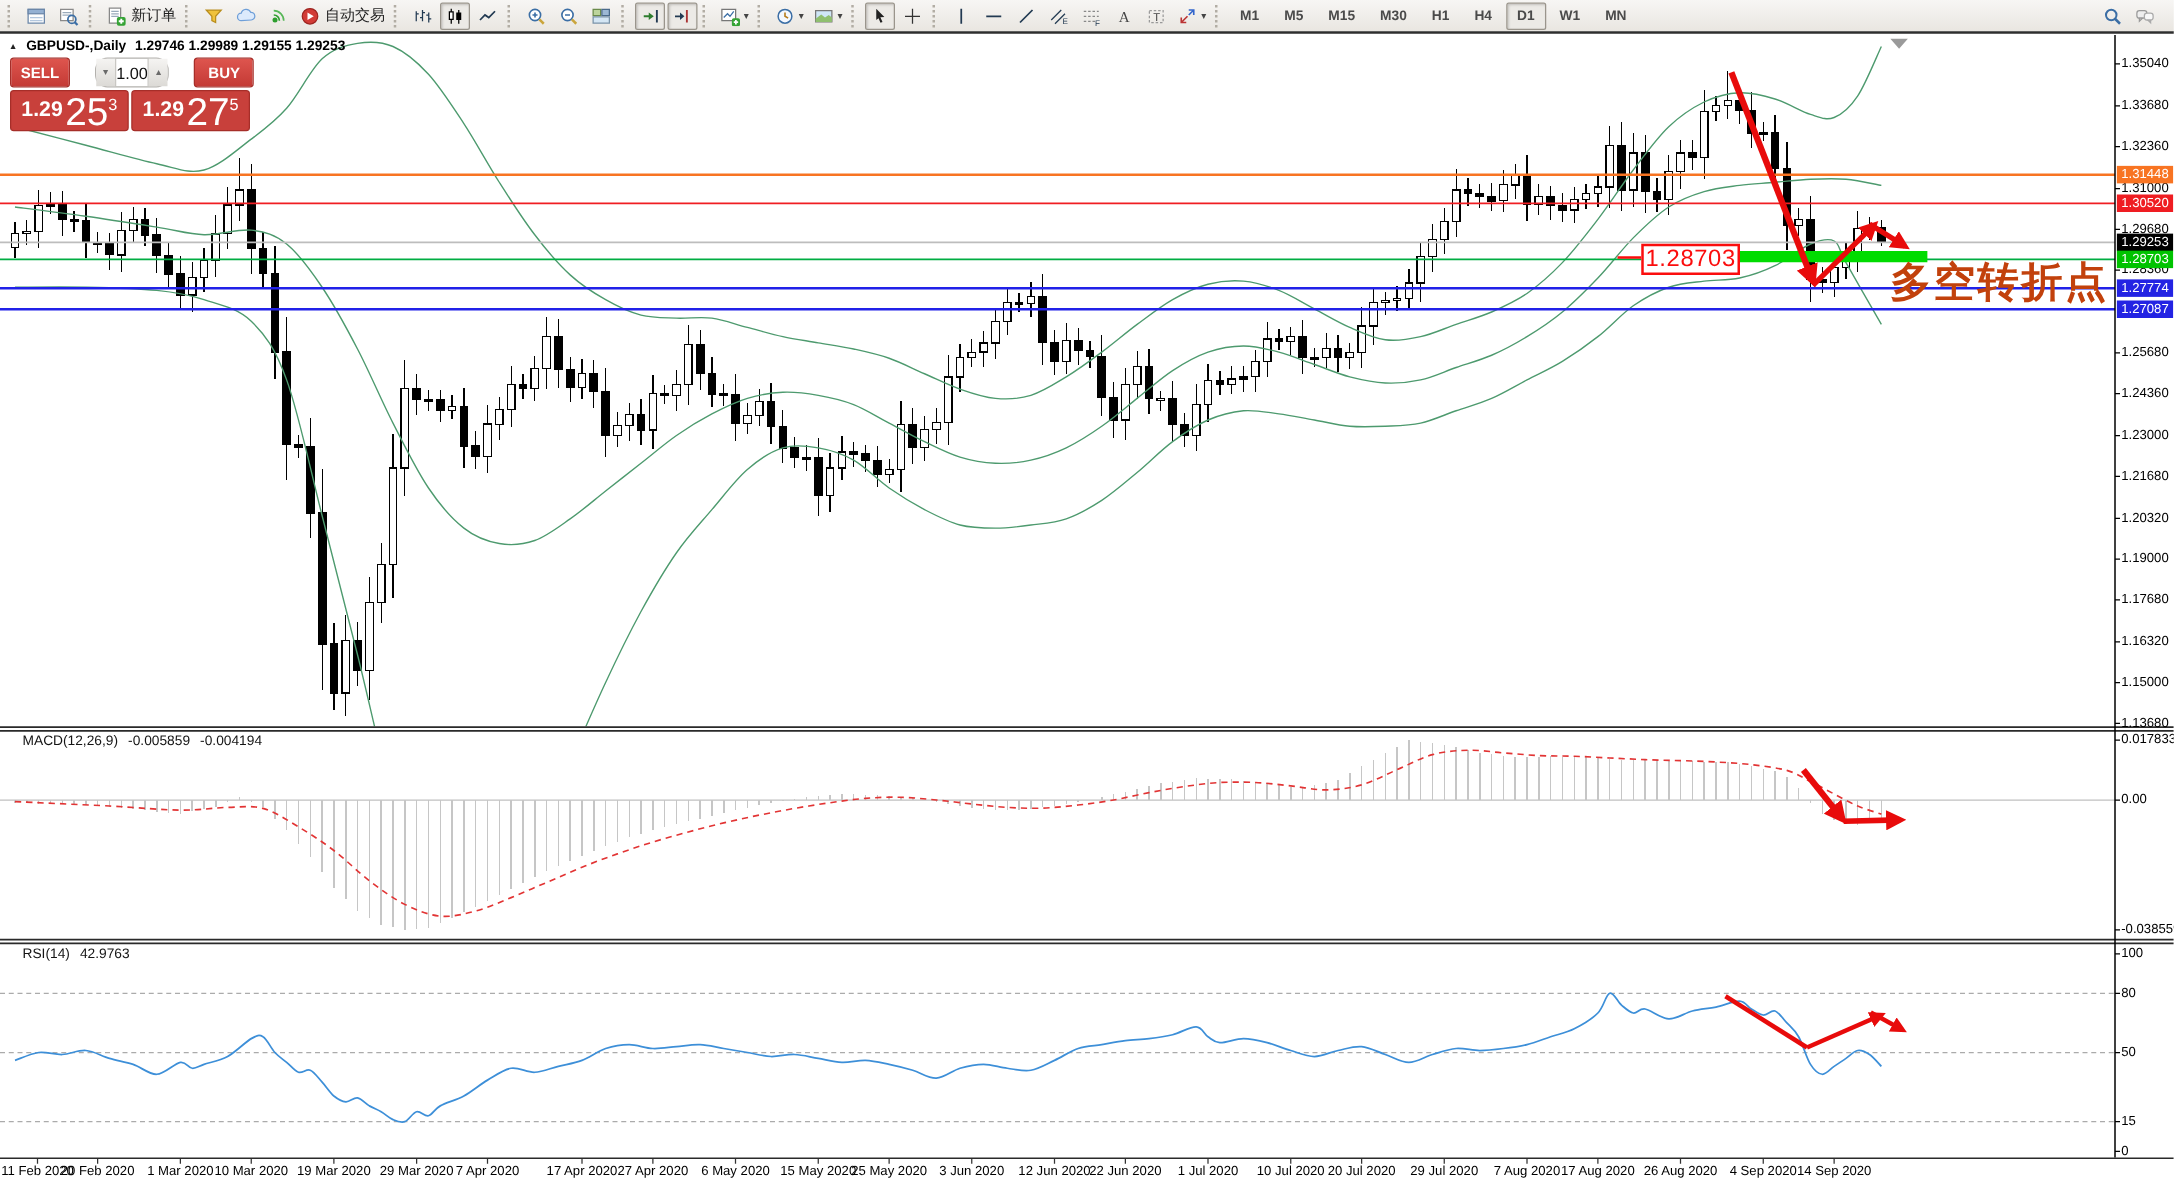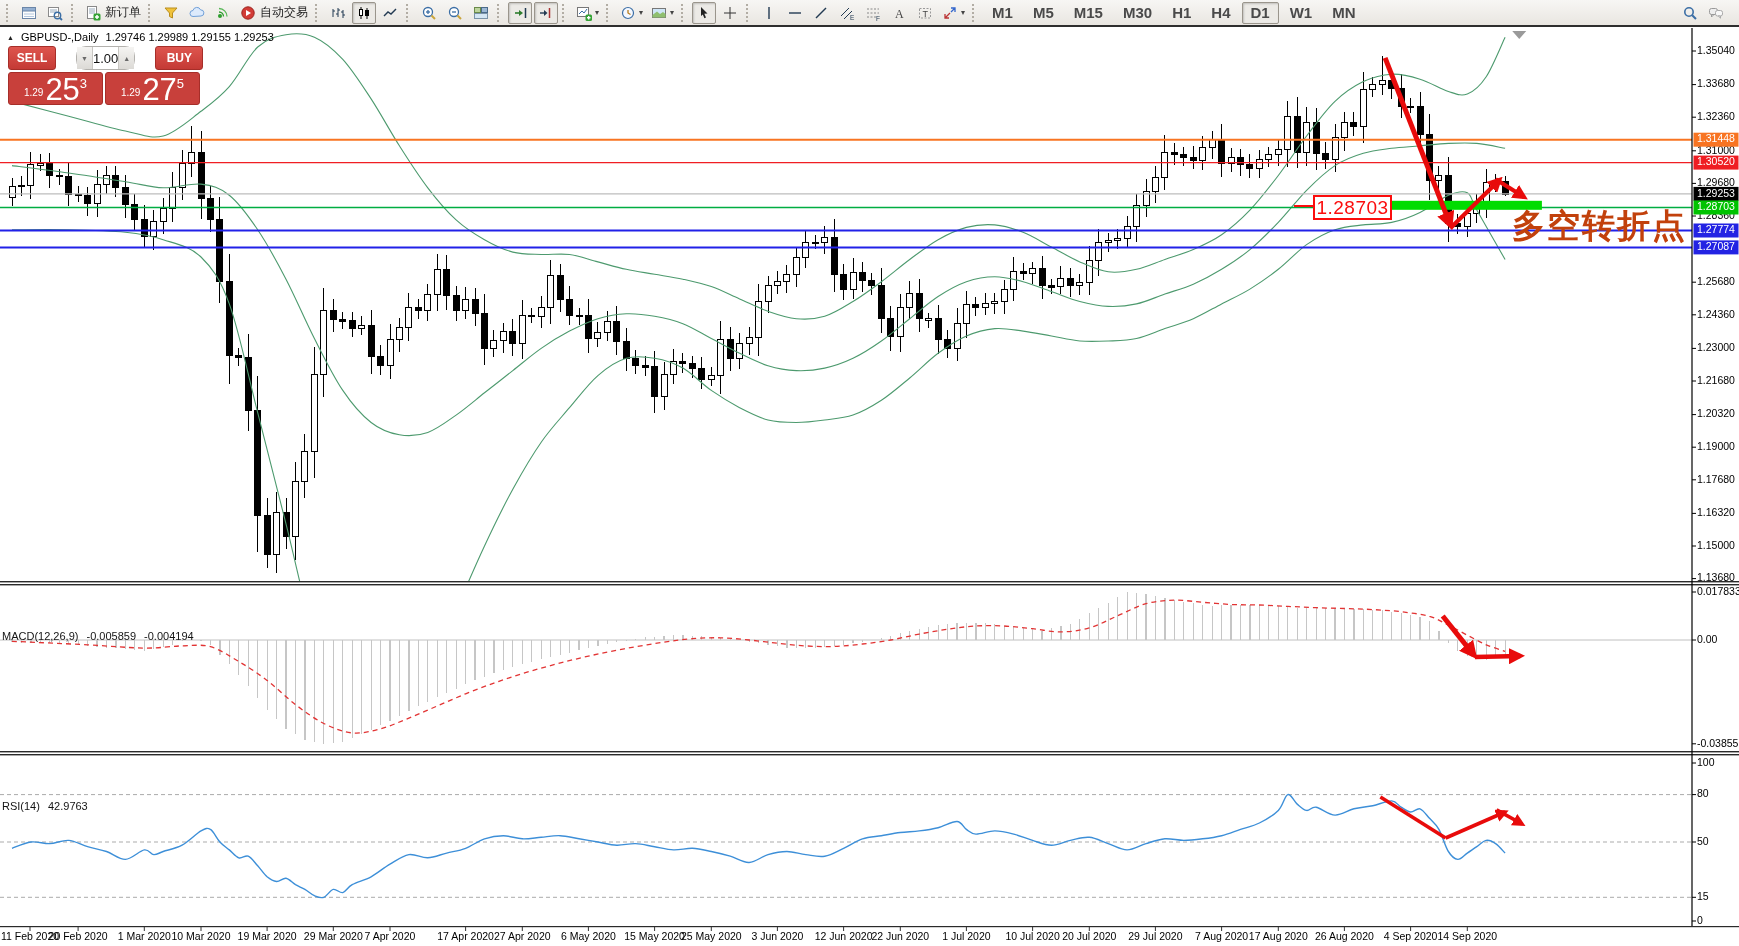--- a/index.html
+++ b/index.html
@@ -11,47 +11,47 @@
     background:linear-gradient(#f7f6f4,#e9e6e1);
     border-bottom:2px solid #2e2e2e; box-sizing:border-box;
     display:flex;align-items:center;padding-left:3px;}
   .tb-btn{height:22px;min-width:24px;display:flex;align-items:center;justify-content:center;
     border:1px solid transparent;border-radius:2px;margin:0 1px;padding:0 2px;cursor:pointer;box-sizing:border-box;}
   .tb-btn.pressed{background:#eceae6;border:1px solid #9a958c;box-shadow:inset 1px 1px 2px rgba(0,0,0,.18);}
   .tb-btn svg{display:block;}
   .tb-label{font-size:12px;color:#1d1d1d;margin-left:4px;white-space:nowrap;}
   .tb-caret{font-size:8px;color:#444;margin-left:3px;}
   .tb-handle{width:3px;height:18px;border-left:2px dotted #b2ada4;margin:0 5px 0 3px;}
-  .tb-tf{font-size:15px;font-weight:bold;color:#4a4a4a;padding:0 6px;}
+  .tb-tf{font-size:11px;font-weight:bold;color:#4a4a4a;padding:0 6px;}
   .tb-right{margin-left:auto;margin-right:10px;display:flex;align-items:center;}
 
   
-  .symline{position:absolute;left:7px;top:31px;z-index:5;font-size:11px;font-weight:normal;color:#000;
+  .symline{position:absolute;left:7px;top:31px;z-index:5;font-size:11px;font-weight:bold;color:#000;
     display:flex;align-items:center;gap:7px;white-space:nowrap;}
   .symline .tri{font-size:7px;color:#222;}
 
   .tpanel{position:absolute;left:8px;top:46px;width:192px;z-index:6;}
   .tp-row1{display:flex;height:24px;gap:20px;}
   .btn-sell,.btn-buy{flex:0 0 48px;background:linear-gradient(#de554e,#c43a35);color:#fff;font-size:12px;
     font-weight:bold;display:flex;align-items:center;justify-content:center;border:1px solid #a62e29;
     border-radius:3px;box-sizing:border-box;cursor:pointer;}
   .vol{flex:1;display:flex;background:#fff;border:1px solid #b3b1ad;border-radius:10px;box-sizing:border-box;}
   .vol .spin{width:15px;background:linear-gradient(#f5f4f2,#dcdad6);color:#6a6a6a;font-size:7px;
     display:flex;align-items:center;justify-content:center;cursor:pointer;}
   .vol .spin.left{border-right:1px solid #c9c7c3;}
   .vol .spin.right{border-left:1px solid #c9c7c3;}
   .vol .v{flex:1;display:flex;align-items:center;justify-content:center;font-size:13px;color:#111;}
   .tp-row2{display:flex;gap:2px;margin-top:2px;height:33px;}
   .price-box{flex:1;background:#c8403b;border:1px solid #a62e29;border-radius:3px;color:#fff;
     display:flex;align-items:flex-end;justify-content:center;padding-bottom:1px;box-sizing:border-box;cursor:pointer;}
-  .p-small{font-size:10px;font-weight:normal;margin:0 2px 5px 0;}
+  .p-small{font-size:17px;font-weight:bold;margin:0 2px 5px 0;}
   .p-big{font-size:31px;line-height:27px;}
   .p-sup{font-size:13px;margin-bottom:12px;}
 
-  .indlabel{position:absolute;left:2px;z-index:5;font-size:11px;color:#141414;white-space:nowrap;margin-top:43px;}
+  .indlabel{position:absolute;left:18px;z-index:5;font-size:11px;color:#141414;white-space:nowrap;}
   #macd-label{top:587px;}
   #rsi-label{top:757px;}
   .indlabel span{margin-right:5px;}
 
   .price-tag{position:absolute;left:1313px;top:195px;width:75px;height:21px;z-index:7;
     background:#fff;border:2px solid #fb0d0d;color:#fb0d0d;font-size:19px;line-height:21px;
     text-align:center;letter-spacing:.5px;}
   .note-text{position:absolute;left:1512px;top:204px;z-index:7;font-size:33px;font-weight:bold;
     color:#c2410c;letter-spacing:2px;white-space:nowrap;}
 

